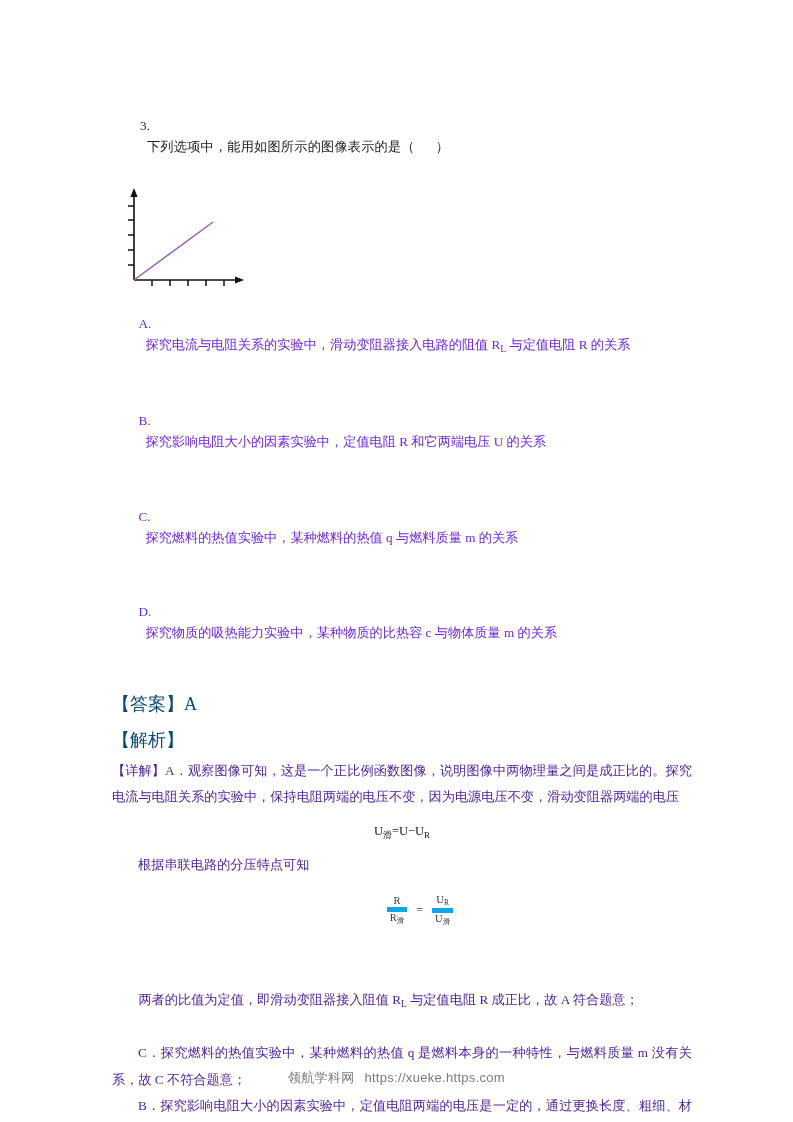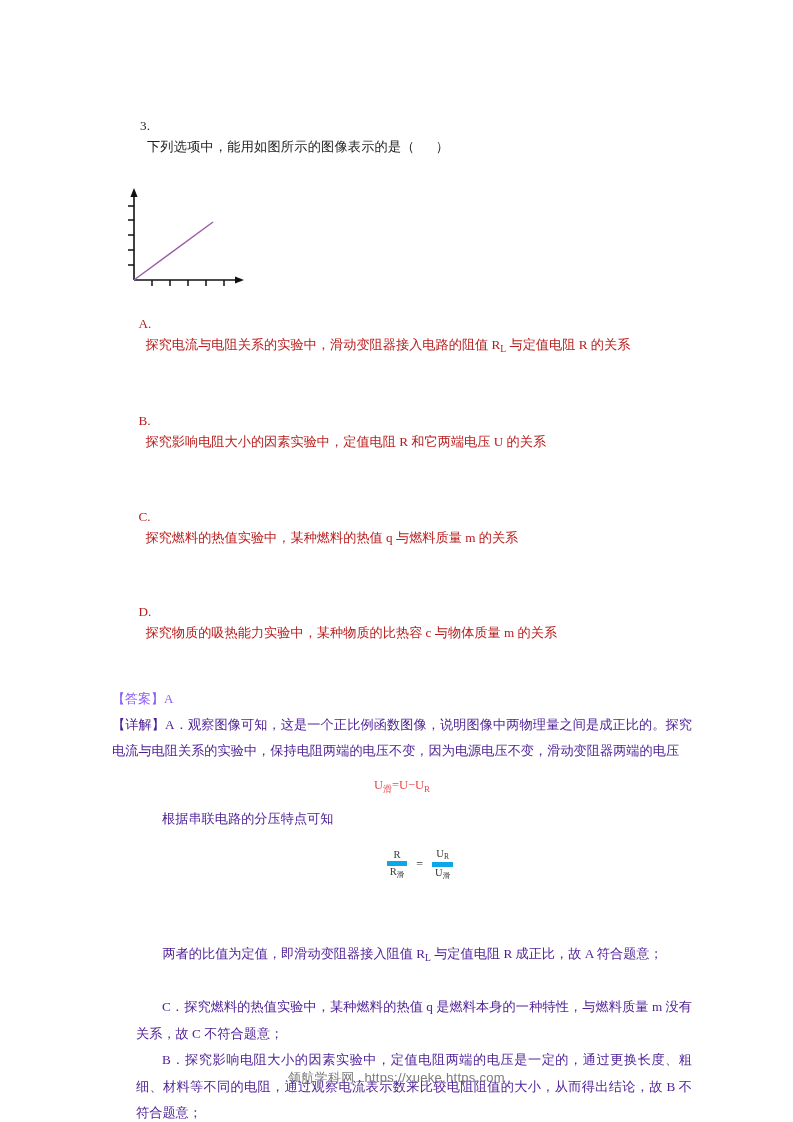--- a/index.html
+++ b/index.html
@@ -33,37 +33,37 @@
     font-size: 13.2px;
     line-height: 1.55;
     letter-spacing: .2px;
     color: #222;
     margin: 0 0 2px 0;
     white-space: pre-wrap;
   }
   .opt {
     font-size: 13.2px;
     line-height: 1.6;
-    color: #b91c1c;
+    color: #6d28d9;
     margin: 0 0 11px 0;
     padding-left: 0px;
     white-space: pre-wrap;
   }
   .para {
     font-size: 13.2px;
     line-height: 2.0;
     color: #4c1d95;
     margin: 0;
     text-align: justify;
     white-space: pre-wrap;
   }
-  .para.indent { text-indent: 26px; margin-left: 24px; }
+  .para.indent { text-indent: 26px; }
   .blue {
-    color: #8b5cf6;
-    font-size: 13px;
+    color: #0c4a6e;
+    font-size: 18px;
     line-height: 2.0;
     margin: 0;
   }
   .sub {
     font-size: 0.72em;
     vertical-align: -0.28em;
     letter-spacing: 0;
   }
 
   
@@ -71,21 +71,21 @@
     position: relative;
     height: 104px;
     margin: 6px 0 4px 0;
   }
   .figure svg { display:block; }
 
   
   .formula-center {
     text-align: center;
     font-size: 12.5px;
-    color: #ef4444;
+    color: #0f172a;
     margin: 14px 0 10px 0;
     font-family: "Liberation Serif", serif;
   }
   .formula-frac {
     display: inline-block;
     text-align: center;
     margin: 16px 0 16px 0;
     position: relative;
     left: 18px;
   }
@@ -179,20 +179,21 @@
         <span>D.</span>
         <span style="display:inline-block;width:7px"></span><span>探究物质的吸热能力实验中，某种物质的比热容 c 与物体质量 m 的关系</span>
       </p>
 
       <div class="spacer-sm"></div>
 
       <p class="blue">
         <span>【答案】</span><span>A</span>
       </p>
 
+      <p class="blue">【解析】</p>
 
       <p class="para">【详解】A．观察图像可知，这是一个正比例函数图像，说明图像中两物理量之间是成正比的。探究电流与电阻关系的实验中，保持电阻两端的电压不变，因为电源电压不变，滑动变阻器两端的电压</p>
 
       <div class="formula-center">
         <span>U</span><span class="sub">滑</span><span>=U−U</span><span class="sub">R</span>
       </div>
 
       <p class="para indent">根据串联电路的分压特点可知</p>
 
       <div style="text-align:center;">

